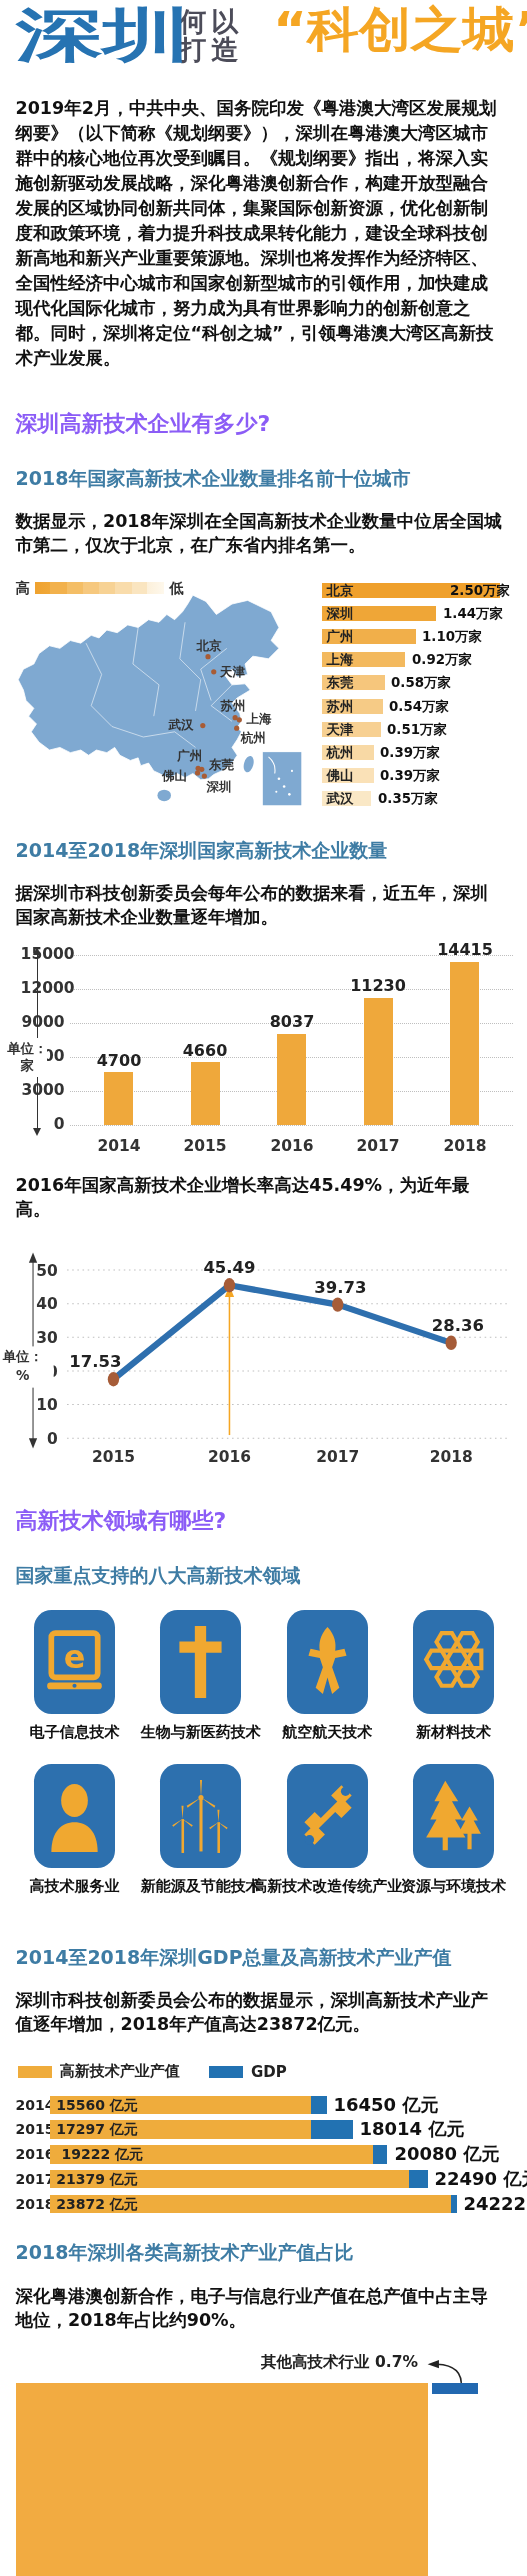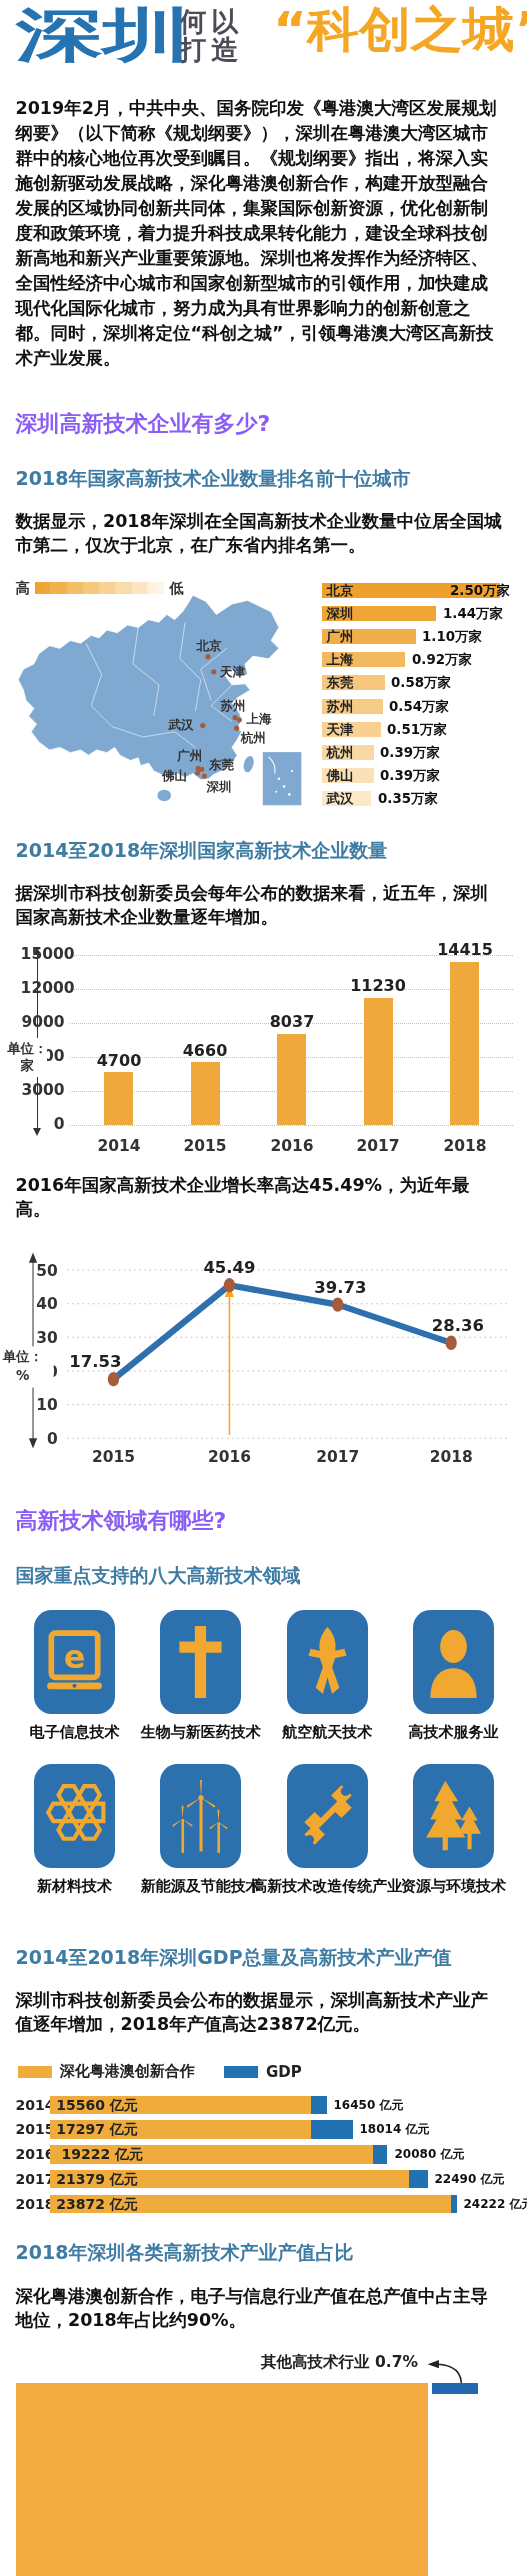--- a/index.html
+++ b/index.html
@@ -53,21 +53,21 @@
 
   
   .gdp-legend { display:flex; align-items:center; margin:26px 15.5px 0 17.5px; font-size:15px; font-weight:700; color:#222; }
   .sw { width:34px; height:12.4px; margin-right:8.2px; }
   .gdp-rows { margin:14.4px 0 0 15.5px; }
   .gdp-row { position:relative; height:18.5px; margin-bottom:6.2px; }
   .gdp-year { position:absolute; left:0; top:0; width:32px; font-size:14px; font-weight:700; color:#222; line-height:18.5px; }
   .gdp-track { position:absolute; left:34px; top:0; right:5.2px; height:18.5px; }
   .gdp-blue { position:absolute; left:0; top:0; height:18.5px; background:#2272B2; }
   .gdp-orange { position:absolute; left:0; top:0; height:18.5px; background:#EFAC3C; font-size:14px; font-weight:700; color:#222; line-height:18.5px; padding-left:6.7px; white-space:nowrap; }
-  .gdp-val { position:absolute; top:0; line-height:18.5px; font-size:12px; font-weight:700; color:#111; white-space:nowrap; }
+  .gdp-val { position:absolute; top:0; line-height:18.5px; font-size:18px; font-weight:700; color:#111; white-space:nowrap; }
 
   
   .treemap { position:relative; height:246px; margin-top:20.6px; }
   .tm-toplabel { position:absolute; right:110px; top:0; font-size:15.5px; font-weight:700; color:#222; white-space:nowrap; }
   .tm-main { position:absolute; left:15.5px; top:31px; width:412px; height:209px; background:#F2AB41; display:flex; flex-direction:column; align-items:center; justify-content:center; }
   .tm-col { position:absolute; left:432px; top:31px; width:46px; }
   .tm-seg { width:46px; margin-bottom:2.6px; color:#222; font-weight:700; text-align:center; overflow:hidden; }
   .tm-arrow { position:absolute; }
 
   svg text { font-family:"DejaVu Sans","Liberation Sans",sans-serif; }
@@ -312,45 +312,45 @@
     <div class="icon-cell">
       <div class="icon-box">
         <svg width="57" height="72" viewBox="0 0 110 140">
           <path fill="#F0A830" d="M55,2 C70,18 72,34 70,48 L88,44 L92,58 L70,62 L64,80 L78,120 L64,132 L55,100 L46,132 L32,120 L46,80 L40,62 L18,58 L22,44 L40,48 C38,34 40,18 55,2 Z"></path>
         </svg>
       </div>
       <div class="icon-label">航空航天技术</div>
     </div>
     <div class="icon-cell">
       <div class="icon-box">
-        <svg width="57" height="72" viewBox="0 0 110 140">
-          <ellipse cx="55" cy="40" rx="26" ry="32" fill="#F0A830"></ellipse>
-          <path fill="#F0A830" d="M10,140 C10,100 30,82 55,82 C80,82 100,100 100,140 Z"></path>
-        </svg>
-      </div>
-      <div class="icon-label">高技术服务业</div>
-    </div>
-    <div class="icon-cell">
-      <div class="icon-box">
         <svg width="62" height="67" viewBox="0 0 120 130">
           <g fill="none" stroke="#F0A830" stroke-width="8">
             <path d="M38,8 L58,8 L68,25 L58,42 L38,42 L28,25 Z"></path>
             <path d="M78,8 L98,8 L108,25 L98,42 L78,42 L68,25 Z"></path>
             <path d="M18,42 L38,42 L48,59 L38,76 L18,76 L8,59 Z"></path>
             <path d="M58,42 L78,42 L88,59 L78,76 L58,76 L48,59 Z"></path>
             <path d="M98,42 L115,42 L115,76 L98,76 L88,59 Z"></path>
             <path d="M38,76 L58,76 L68,93 L58,110 L38,110 L28,93 Z"></path>
             <path d="M78,76 L98,76 L108,93 L98,110 L78,110 L68,93 Z"></path>
           </g>
         </svg>
       </div>
       <div class="icon-label">新材料技术</div>
     </div>
     <div class="icon-cell">
       <div class="icon-box">
+        <svg width="57" height="72" viewBox="0 0 110 140">
+          <ellipse cx="55" cy="40" rx="26" ry="32" fill="#F0A830"></ellipse>
+          <path fill="#F0A830" d="M10,140 C10,100 30,82 55,82 C80,82 100,100 100,140 Z"></path>
+        </svg>
+      </div>
+      <div class="icon-label">高技术服务业</div>
+    </div>
+    <div class="icon-cell">
+      <div class="icon-box">
         <svg width="62" height="77" viewBox="0 0 120 150">
           <g fill="#F0A830">
             <rect x="57" y="40" width="6" height="105"></rect>
             <path d="M60,40 L62,6 L58,6 Z M60,40 L88,56 L86,60 Z M60,40 L32,56 L34,60 Z"></path>
             <circle cx="60" cy="40" r="5"></circle>
             <rect x="22" y="82" width="5" height="66"></rect>
             <path d="M24,82 L26,56 L22,56 Z M24,82 L44,94 L42,97 Z M24,82 L4,94 L6,97 Z"></path>
             <rect x="92" y="88" width="5" height="60"></rect>
             <path d="M94,88 L96,64 L92,64 Z M94,88 L112,99 L110,102 Z M94,88 L76,99 L78,102 Z"></path>
           </g>
@@ -379,21 +379,21 @@
       </div>
       <div class="icon-label">资源与环境技术</div>
     </div>
   </div>
 
   <div class="sub-title">2014至2018年深圳GDP总量及高新技术产业产值</div>
   <div class="para">深圳市科技创新委员会公布的数据显示，深圳高新技术产业产值逐年增加，2018年产值高达23872亿元。</div>
 
   <div class="gdp-legend">
     <span class="sw" style="background:#EFAC3C"></span>
-    <span style="margin-right:29px;">深化粤港澳创新合作</span>
+    <span style="margin-right:29px;">高新技术产业产值</span>
     <span class="sw" style="background:#2272B2"></span>
     <span>GDP</span>
   </div>
   <div class="gdp-rows" id="gdp-rows">
       <div class="gdp-row">
         <span class="gdp-year">2014</span>
         <div class="gdp-track">
           <div class="gdp-blue" style="width: 277px;"></div>
           <div class="gdp-orange" style="width: 261px;">15560 亿元</div>
           <span class="gdp-val" style="left: 284px;">16450 亿元</span>

